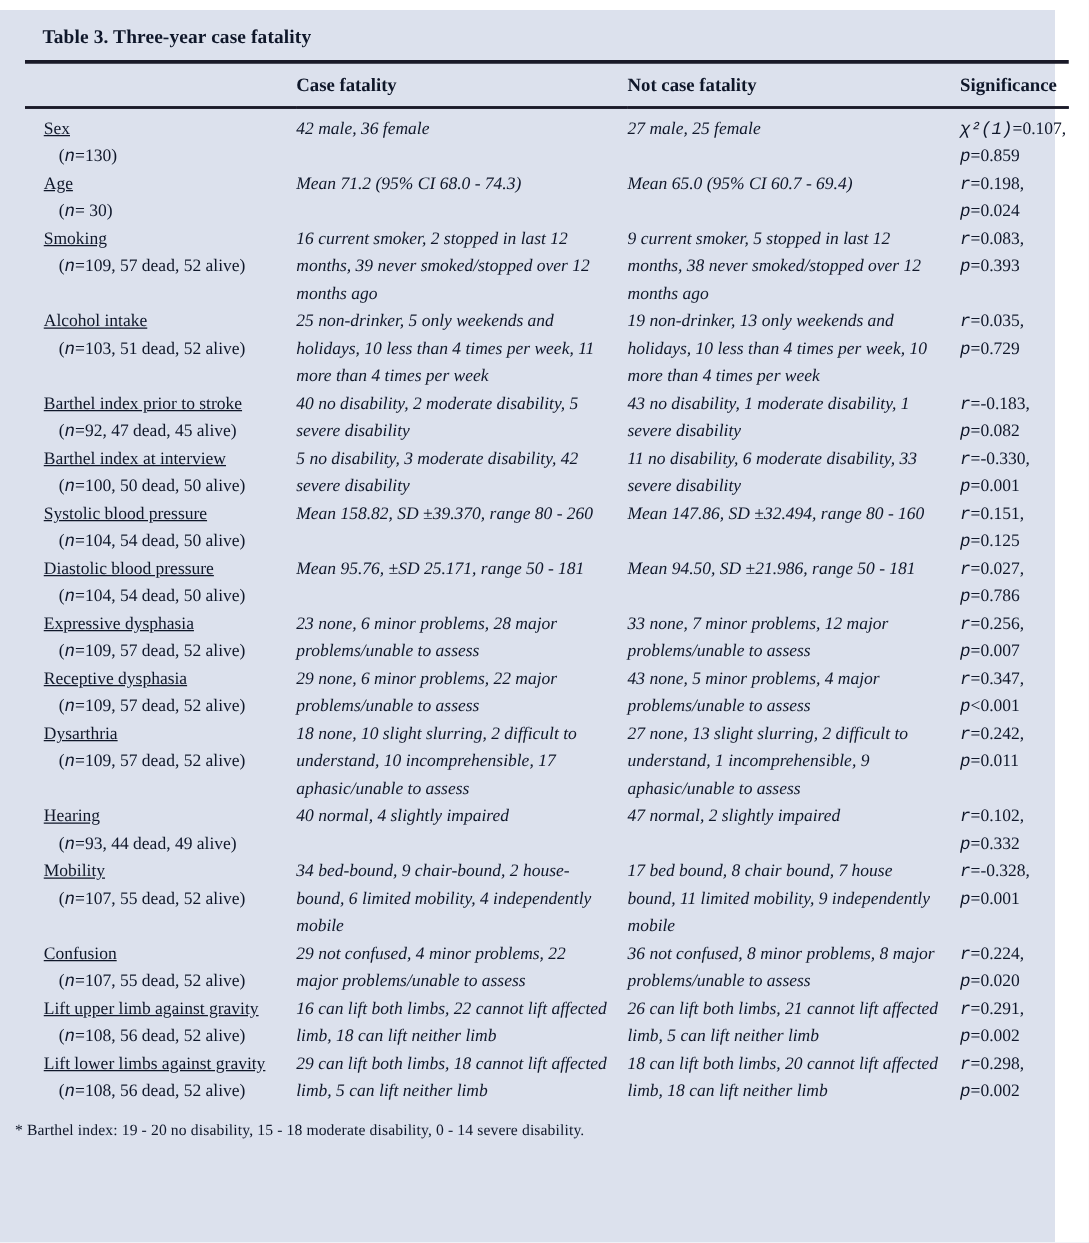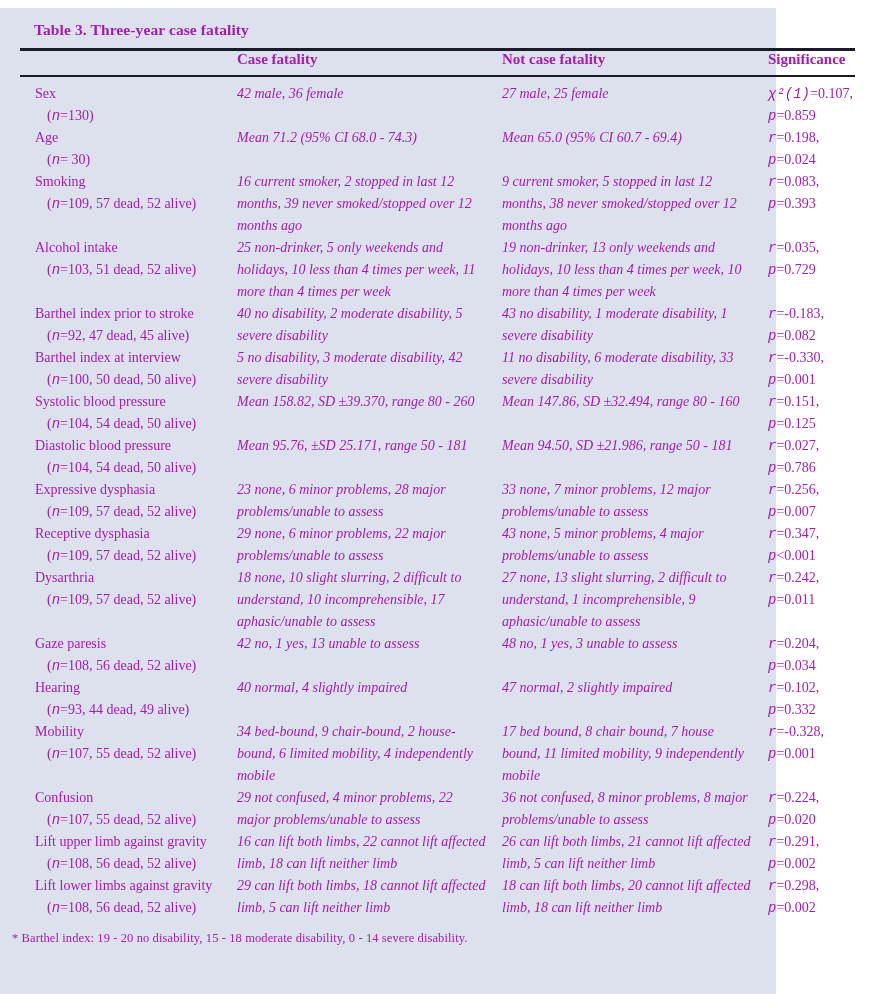--- a/index.html
+++ b/index.html
@@ -1,26 +1,26 @@
 <!DOCTYPE html>
 <html><head>
 <meta charset="utf-8">
 <style>
   * { margin: 0; padding: 0; box-sizing: border-box; }
   body { font-family: "Liberation Serif", serif; background: #ffffff; }
   .page { position: relative; width: 871px; height: 994px; background: #ffffff; overflow: hidden; }
-  .panel { position: absolute; left: 0; top: 8px; width: 776px; height: 986px; background: #dce1ed; color: #a21caf; }
+  .panel { position: absolute; left: 0; top: 8px; width: 844px; height: 986px; background: #dce1ed; color: #0f172a; }
   .table-title { margin: 13px 0 0 34px; font-size: 15.5px; font-weight: bold; letter-spacing: 0.1px; }
   .title-rule { margin: 9px 0 0 20px; width: 835px; height: 3px; background: #1a1a28; }
   table { margin-left: 20px; width: 835px; border-collapse: collapse; table-layout: fixed; }
-  th { text-align: left; font-weight: bold; font-size: 15px; padding: 0 0 7px 0; border-bottom: 2px solid #1a1a28; }
+  th { text-align: left; font-weight: bold; font-size: 15px; padding: 10px 0 7px 0; border-bottom: 2px solid #1a1a28; }
   td { vertical-align: top; font-size: 14px; line-height: 22px; padding: 0; }
   tbody tr:first-child td { padding-top: 6px; }
   td.c-case, td.c-not { padding-right: 16px; font-style: italic; }
-  .label-main { padding-left: 15px; white-space: nowrap; }
+  .label-main { padding-left: 15px; white-space: nowrap; text-decoration: underline; }
   .label-sub { padding-left: 27px; white-space: nowrap; }
   .sig-line { white-space: nowrap; }
   i { font-style: italic; font-family: Liberation Mono, monospace; }
   .footnote { margin: 12px 0 0 12px; font-size: 12.5px; letter-spacing: 0.1px; }
 </style>
 </head>
 <body>
 
 <div class="page">
   <div class="panel">
@@ -181,32 +181,20 @@
       <div class="label-sub">(<i>n</i>=109, 57 dead, 52 alive)</div>
     </td>
     <td class="c-case">18 none, 10 slight slurring, 2 difficult to understand, 10 incomprehensible, 17 aphasic/unable to assess</td>
     <td class="c-not">27 none, 13 slight slurring, 2 difficult to understand, 1 incomprehensible, 9 aphasic/unable to assess</td>
     <td class="c-sig">
               <div class="sig-line"><i>r</i>=0.242,</div>
               <div class="sig-line"><i>p</i>=0.011</div>
             </td>
   </tr>
 
-  <tr>
-    <td class="c-label">
-      <div class="label-main">Gaze paresis</div>
-      <div class="label-sub">(<i>n</i>=108, 56 dead, 52 alive)</div>
-    </td>
-    <td class="c-case">42 no, 1 yes, 13 unable to assess</td>
-    <td class="c-not">48 no, 1 yes, 3 unable to assess</td>
-    <td class="c-sig">
-              <div class="sig-line"><i>r</i>=0.204,</div>
-              <div class="sig-line"><i>p</i>=0.034</div>
-            </td>
-  </tr>
 
   <tr>
     <td class="c-label">
       <div class="label-main">Hearing</div>
       <div class="label-sub">(<i>n</i>=93, 44 dead, 49 alive)</div>
     </td>
     <td class="c-case">40 normal, 4 slightly impaired</td>
     <td class="c-not">47 normal, 2 slightly impaired</td>
     <td class="c-sig">
               <div class="sig-line"><i>r</i>=0.102,</div>

